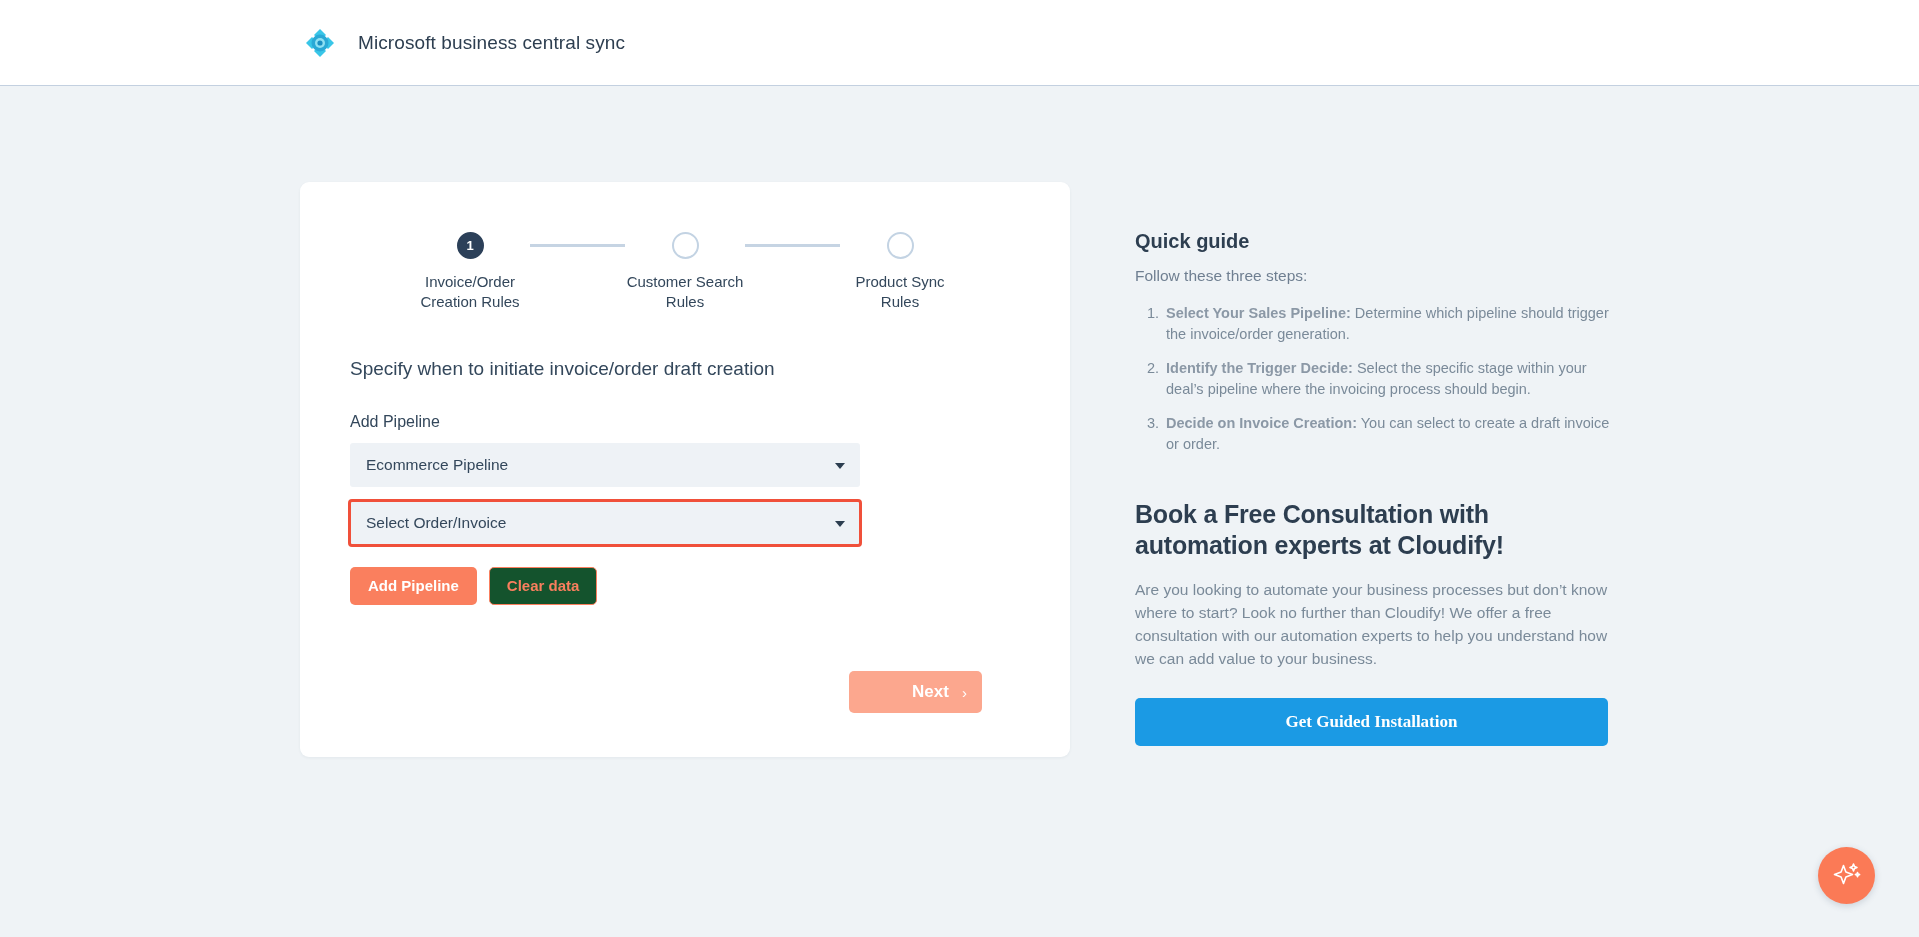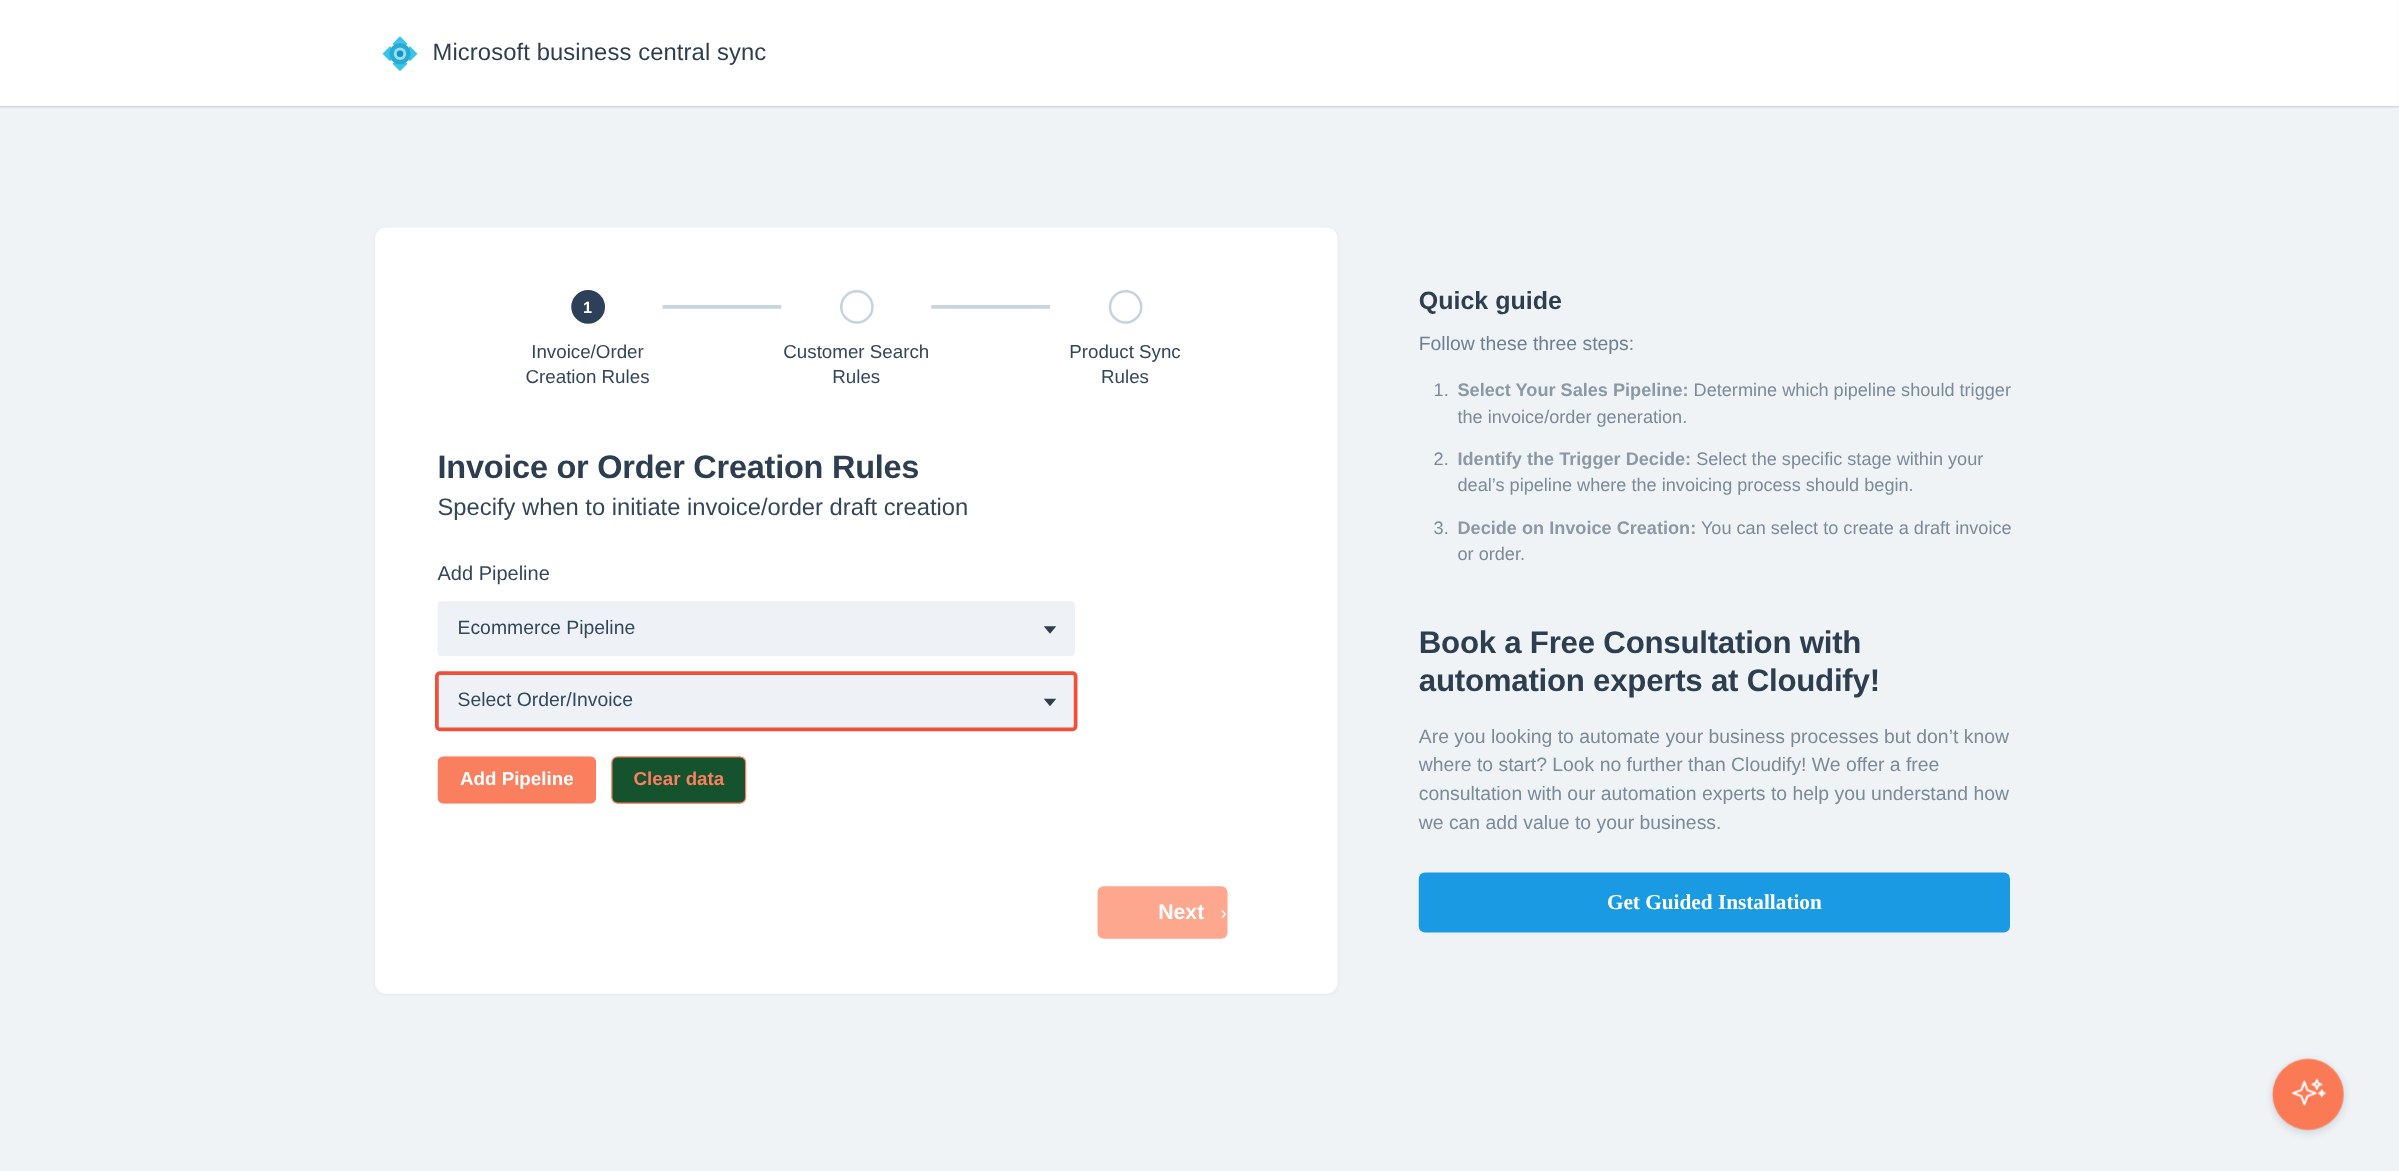--- a/index.html
+++ b/index.html
@@ -23,21 +23,21 @@
     background: #ffffff;
     border-bottom: 1px solid #c3d0e0;
     display: flex;
     align-items: center;
     padding-left: 305px;
   }
 
   .brand {
     display: flex;
     align-items: center;
-    gap: 11px;
+    gap: 23px;
   }
 
   .brand-logo {
     width: 30px;
     height: 30px;
     flex: 0 0 30px;
     position: relative;
   }
 
   .brand-title {
@@ -213,21 +213,21 @@
     padding-right: 38px;
   }
 
   .btn-next {
     background: #fca78e;
     color: #ffffff;
     font-size: 17px;
     font-weight: 700;
     border: none;
     border-radius: 5px;
-    width: 104px;
+    width: 133px;
     height: 42px;
     display: flex;
     align-items: center;
     justify-content: center;
     gap: 13px;
     cursor: pointer;
     font-family: "Liberation Sans", sans-serif;
     padding-left: 48px;
   }
 
@@ -360,21 +360,20 @@
 Rules</div>
       </div>
       <div class="step-bar"></div>
       <div class="step">
         <div class="step-dot"></div>
         <div class="step-label">Product Sync
 Rules</div>
       </div>
     </div>
 
-    <h1 class="card-title">Invoice or Order Creation Rules</h1>
     <p class="card-subtitle">Specify when to initiate invoice/order draft creation</p>
 
     <div class="field-label">Add Pipeline</div>
 
     <div class="select-row">
       <span class="select-value">Ecommerce Pipeline</span>
       <span class="caret"></span>
     </div>
 
 

